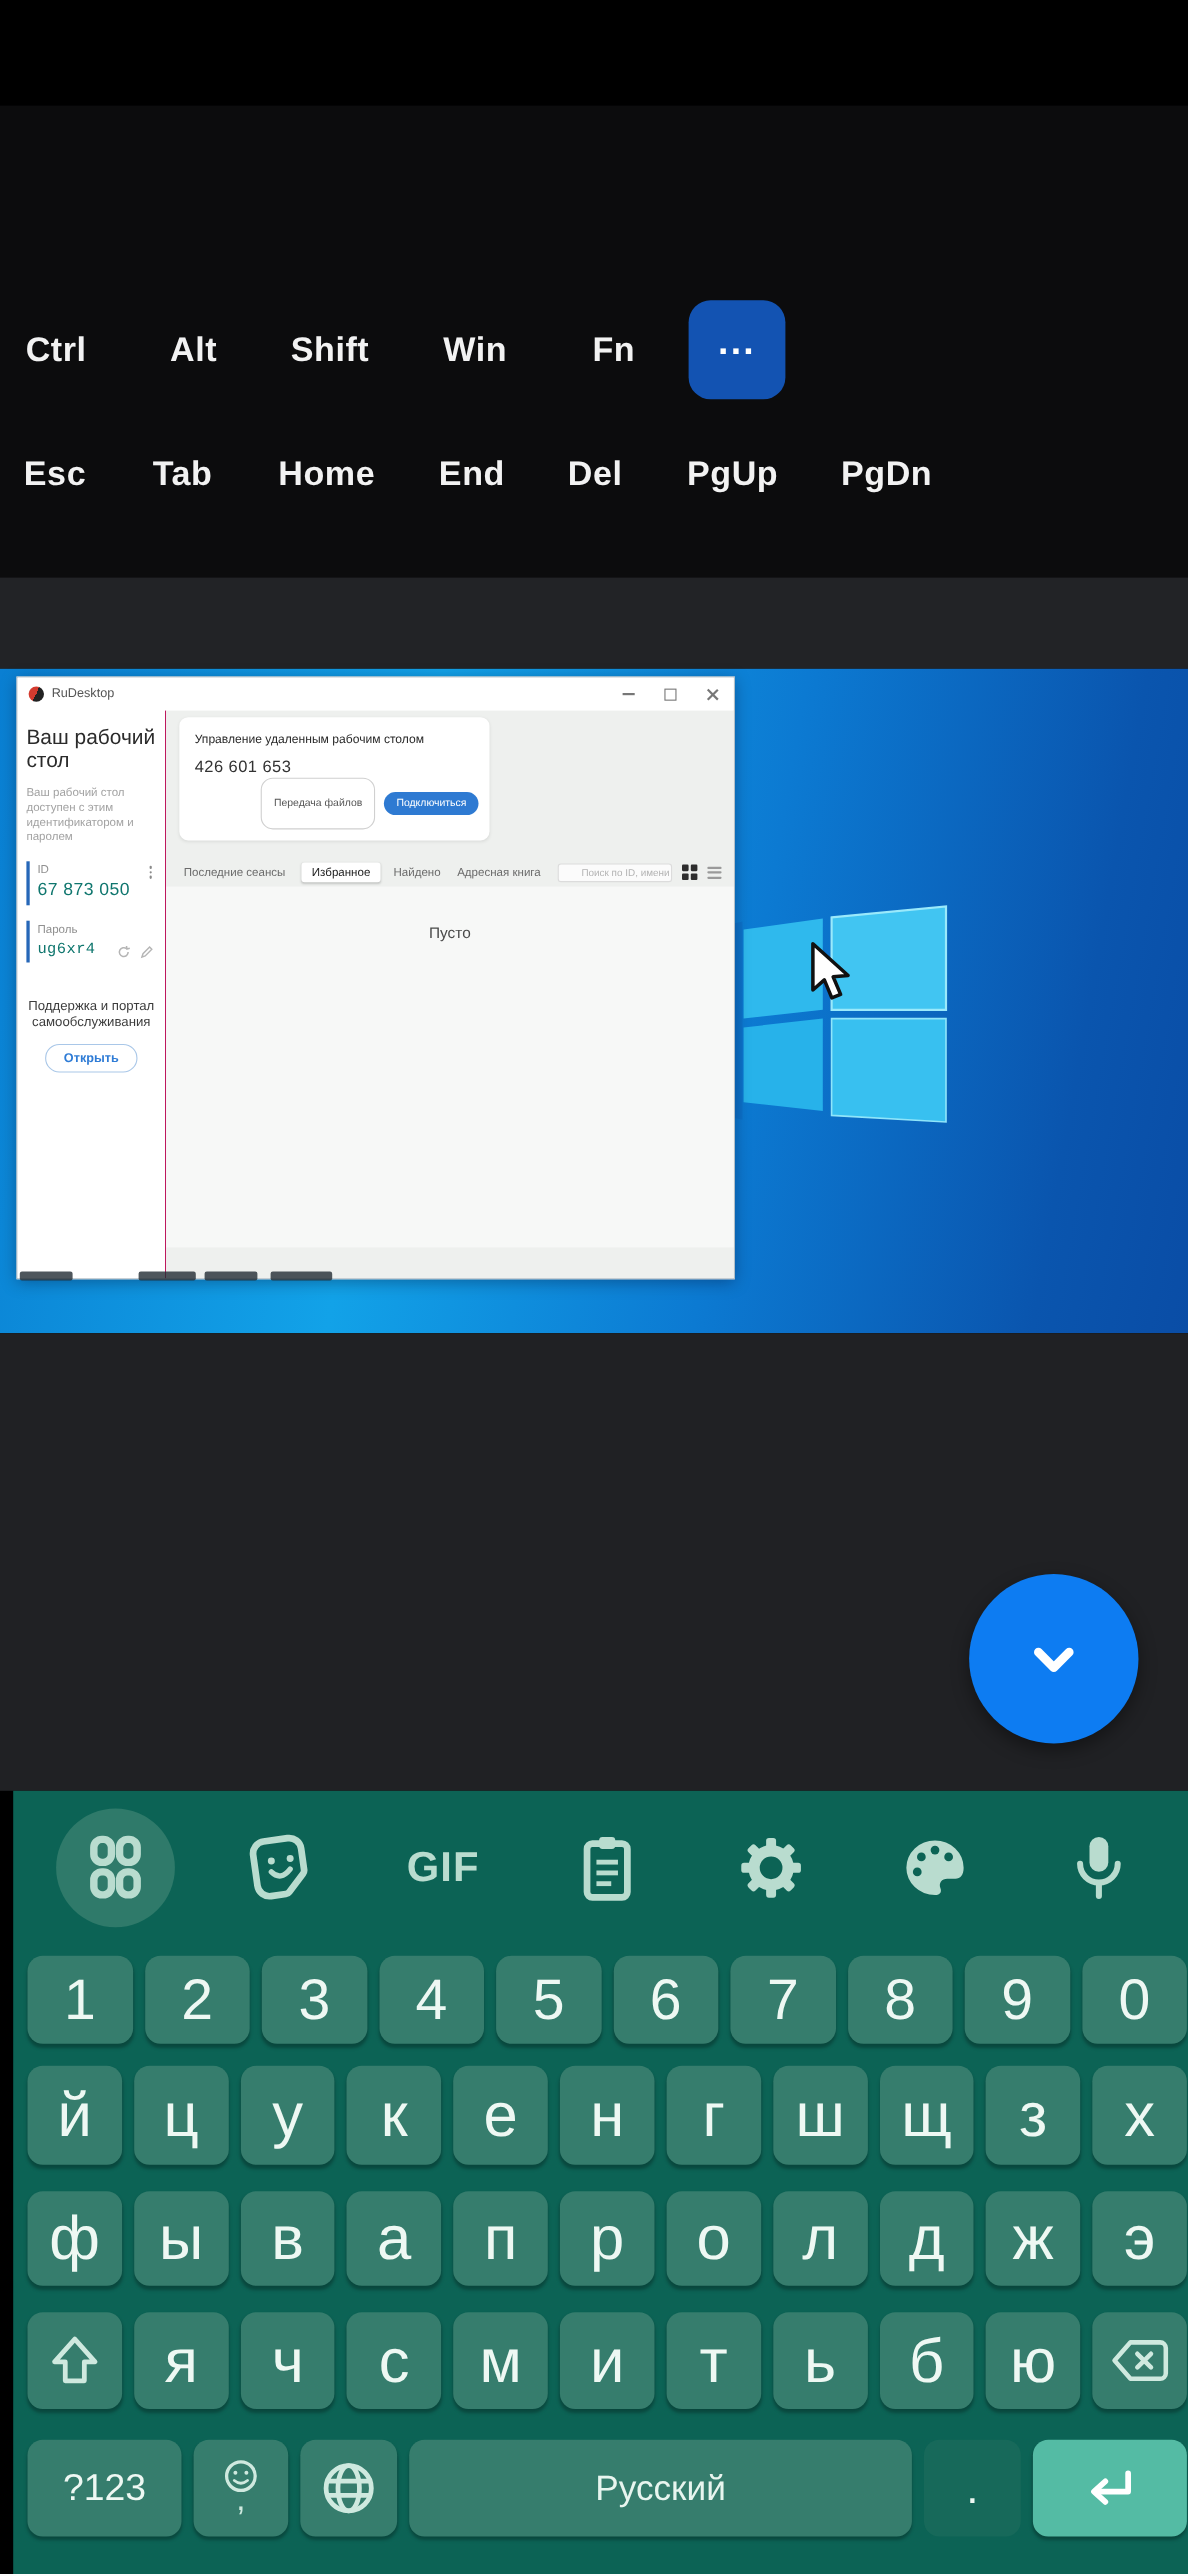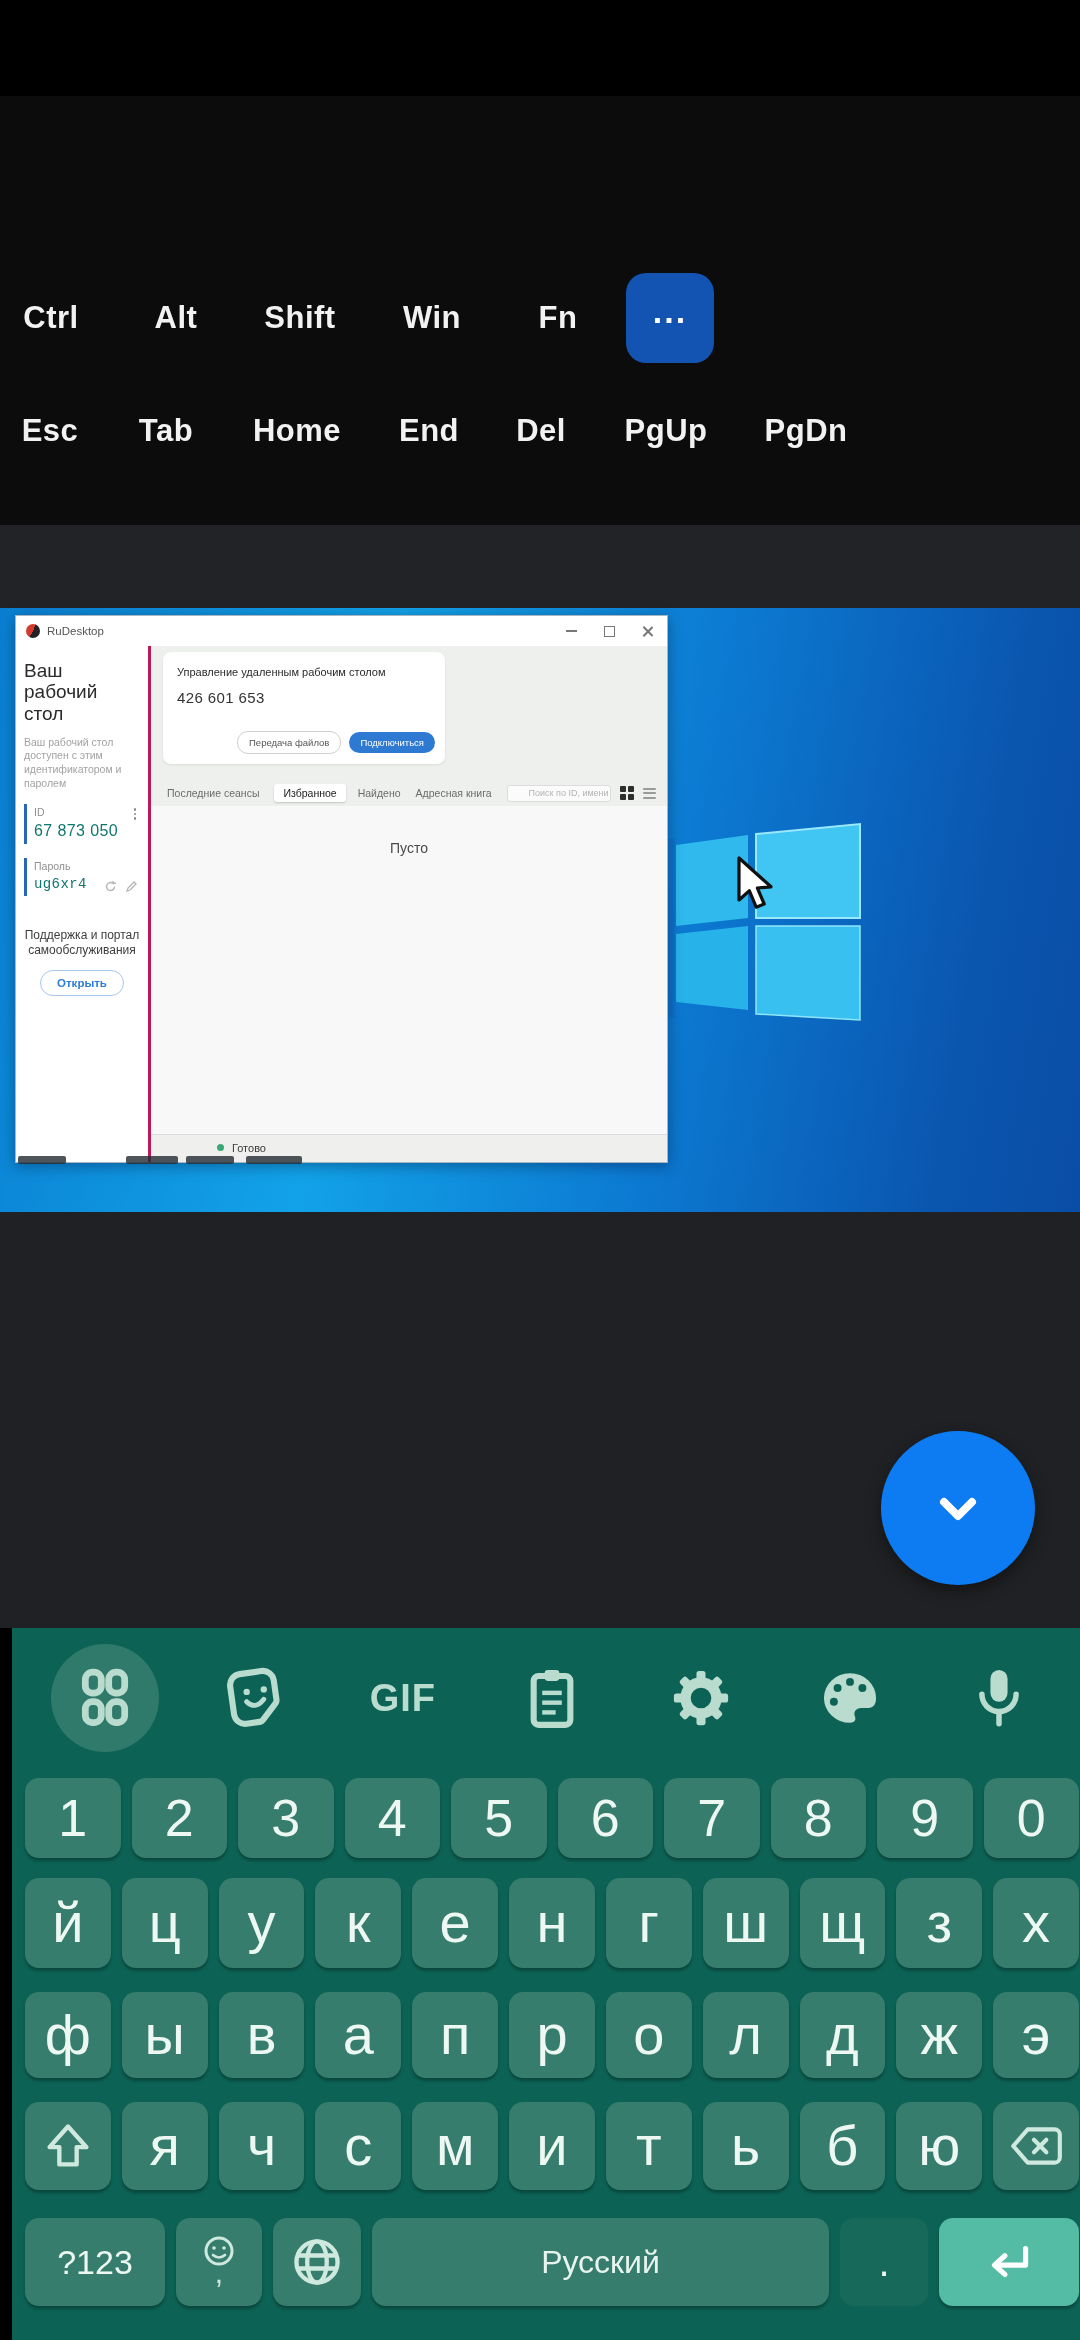--- a/index.html
+++ b/index.html
@@ -31,41 +31,41 @@
   .rd-logo{width:14px;height:14px;border-radius:50%;
       background:conic-gradient(from 210deg,#d43b2f 0 170deg,#222 170deg 360deg);margin-right:7px;flex:0 0 auto;}
   .rd-title{font-size:11.5px;color:#555;}
   .rd-ctrls{margin-left:auto;display:flex;align-items:center;gap:27px;padding-right:4px;}
   .ctrl-min{width:11px;height:2px;background:#777;}
   .ctrl-max{width:9px;height:9px;border:1.6px solid #777;}
   .ctrl-close{position:relative;width:11px;height:11px;}
   .ctrl-close::before,.ctrl-close::after{content:"";position:absolute;left:5px;top:-1px;width:1.8px;height:13px;background:#777;}
   .ctrl-close::before{transform:rotate(45deg);} .ctrl-close::after{transform:rotate(-45deg);}
   .rd-body{position:absolute;left:0;top:30px;width:651px;height:516px;display:flex;}
-  .rd-sidebar{width:135px;background:#fff;border-right:3px solid #be185d;box-sizing:border-box;
+  .rd-sidebar{width:135px;background:#fff;border-right:1px solid #be185d;box-sizing:border-box;
       padding:14px 8px 0 8px;position:relative;flex:0 0 auto;}
   .sb-heading{font-size:19px;font-weight:500;color:#2b2b2b;line-height:1.12;}
   .sb-desc{margin-top:12px;font-size:10.5px;color:#a3a3a3;line-height:1.3;width:106px;}
   .sb-field{margin-top:14px;border-left:3px solid #2667b8;padding:2px 0 4px 7px;position:relative;}
   .sb-label{font-size:10.5px;color:#909090;}
   .sb-value{font-size:16px;color:#0f766e;margin-top:4px;letter-spacing:.4px;}
   .sb-pw{font-family:"Liberation Mono",monospace;font-size:14px;}
   .dots-v{position:absolute;right:4px;top:4px;display:flex;flex-direction:column;gap:2px;}
   .dots-v i{width:2.5px;height:2.5px;border-radius:50%;background:#8a8a8a;}
   .pw-icons{position:absolute;right:2px;top:22px;display:flex;gap:8px;color:#b5b5b5;}
   .sb-support{margin-top:32px;text-align:center;font-size:12px;font-weight:500;color:#3d3d3d;line-height:1.25;}
   .sb-open{margin:12px auto 0 auto;width:82px;height:24px;border:1.5px solid #a9c7e8;border-radius:13px;
       color:#2f7cd6;font-size:11.5px;font-weight:700;display:flex;align-items:center;justify-content:center;background:#fff;}
   .rd-main{flex:1;background:#eef0ee;position:relative;}
   .rd-card{position:absolute;left:12px;top:6px;width:282px;height:112px;background:#fff;border-radius:8px;
       box-shadow:0 1px 3px rgba(0,0,0,.08);box-sizing:border-box;padding:13px 14px;}
   .card-heading{font-size:11px;font-weight:500;color:#2a2a2a;line-height:1.3;width:248px;}
   .card-id{margin-top:10px;font-size:15px;color:#333;letter-spacing:.4px;}
   .card-btns{position:absolute;right:10px;bottom:10px;display:flex;gap:8px;align-items:center;}
-  .btn-outline{height:21px;padding:0 11px;border:1px solid #d0d0d0;border-radius:11px;background:#fff;
+  .btn-outline{height:21px;padding:12px 11px;border:1px solid #d0d0d0;border-radius:11px;background:#fff;
       color:#555;font-size:9.5px;display:flex;align-items:center;}
   .btn-solid{height:21px;padding:0 11px;border-radius:11px;background:#2e7ad2;color:#fff;
       font-size:9.5px;display:flex;align-items:center;}
   .rd-tabs{position:absolute;left:0;top:136px;width:100%;height:22px;display:flex;align-items:center;
       padding-left:16px;box-sizing:border-box;}
   .tab{font-size:10.5px;color:#6b6b6b;margin-right:15px;white-space:nowrap;}
   .tab.active{background:#fff;color:#222;padding:3px 9px;border-radius:3px;box-shadow:0 1px 2px rgba(0,0,0,.18);margin-right:12px;}
   .tab-right{margin-left:auto;display:flex;align-items:center;gap:9px;padding-right:14px;}
   .search-box{width:104px;height:17px;border:1px solid #dcdcdc;border-radius:3px;background:#fbfbfb;
       display:flex;align-items:center;padding:0 4px;gap:17px;box-sizing:border-box;}
@@ -248,24 +248,20 @@
             <div class="view-list">
                 <i></i>
                 <i></i>
                 <i></i>
               </div>
           </div>
         </div>
         <div class="rd-content">
           <div class="empty-text">Пусто</div>
         </div>
-        <div class="rd-status">
-          <div class="status-dot"></div>
-          <div class="status-text">Готово</div>
-        </div>
       </div>
     </div>
   </div>
 
   <div class="tiny-label" style="left:18px;width:48px"></div>
   <div class="tiny-label" style="left:126px;width:52px"></div>
   <div class="tiny-label" style="left:186px;width:48px"></div>
   <div class="tiny-label" style="left:246px;width:56px"></div>
 
   <div class="phone-bg"></div>

